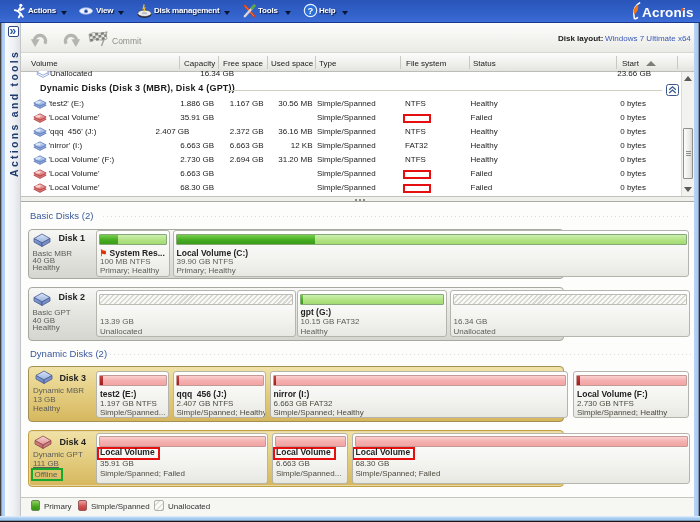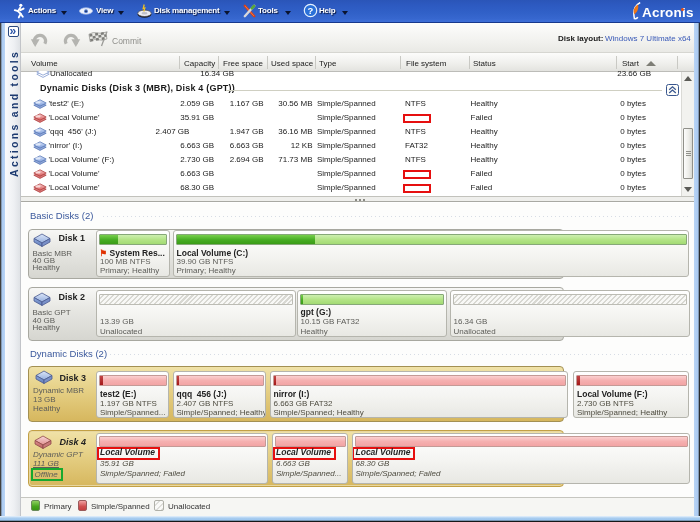--- a/index.html
+++ b/index.html
@@ -132,21 +132,21 @@
 </defs>
 </svg>
 
 <div class="trow" style="top:97px;">
   <svg class="gem" width="14" height="11">
       <polygon points="7,3 13.2,6.2 7,9.4 0.8,6.2" fill="#92a8d8" stroke="#5878b8" stroke-width="0.8"></polygon>
       <polygon points="7,0.8 13.2,4 7,7.2 0.8,4" fill="url(#gb)" stroke="#5878b8" stroke-width="0.8"></polygon>
       <ellipse cx="5" cy="3.4" rx="2.6" ry="1.2" fill="#e6ecfa" opacity="0.9"></ellipse>
     </svg>
   <div class="cell" style="left:27.5px;">'test2' (E:)</div>
-  <div class="cell rnum" style="left:110px;width:83px;">2.059 GB</div>
+  <div class="cell rnum" style="left:110px;width:83px;">1.886 GB</div>
   <div class="cell rnum" style="left:160px;width:82.5px;">1.167 GB</div>
   <div class="cell rnum" style="left:210px;width:81.5px;">30.56 MB</div>
   <div class="cell" style="left:296px;">Simple/Spanned</div>
   <div class="cell" style="left:384px;">NTFS</div>
   <div class="cell" style="left:449.5px;">Healthy</div>
   <div class="cell rnum" style="left:540px;width:85px;">0 bytes</div>
 </div>
 <div class="trow" style="top:111px;">
   <svg class="gem" width="14" height="11">
       <polygon points="7,3 13.2,6.2 7,9.4 0.8,6.2" fill="#d87878" stroke="#b04040" stroke-width="0.8"></polygon>
@@ -161,21 +161,21 @@
   <div class="cell rnum" style="left:540px;width:85px;">0 bytes</div>
 </div>
 <div class="trow" style="top:125px;">
   <svg class="gem" width="14" height="11">
       <polygon points="7,3 13.2,6.2 7,9.4 0.8,6.2" fill="#92a8d8" stroke="#5878b8" stroke-width="0.8"></polygon>
       <polygon points="7,0.8 13.2,4 7,7.2 0.8,4" fill="url(#gb)" stroke="#5878b8" stroke-width="0.8"></polygon>
       <ellipse cx="5" cy="3.4" rx="2.6" ry="1.2" fill="#e6ecfa" opacity="0.9"></ellipse>
     </svg>
   <div class="cell" style="left:27.5px;">'qqq&nbsp;&nbsp;456' (J:)</div>
   <div class="cell rnum" style="left:110px;width:83px;text-align:center;">2.407 GB</div>
-  <div class="cell rnum" style="left:160px;width:82.5px;">1.947 GB</div>
+  <div class="cell rnum" style="left:160px;width:82.5px;">2.372 GB</div>
   <div class="cell rnum" style="left:210px;width:81.5px;">36.16 MB</div>
   <div class="cell" style="left:296px;">Simple/Spanned</div>
   <div class="cell" style="left:384px;">NTFS</div>
   <div class="cell" style="left:449.5px;">Healthy</div>
   <div class="cell rnum" style="left:540px;width:85px;">0 bytes</div>
 </div>
 <div class="trow" style="top:139px;">
   <svg class="gem" width="14" height="11">
       <polygon points="7,3 13.2,6.2 7,9.4 0.8,6.2" fill="#92a8d8" stroke="#5878b8" stroke-width="0.8"></polygon>
       <polygon points="7,0.8 13.2,4 7,7.2 0.8,4" fill="url(#gb)" stroke="#5878b8" stroke-width="0.8"></polygon>
@@ -192,21 +192,21 @@
 </div>
 <div class="trow" style="top:153px;">
   <svg class="gem" width="14" height="11">
       <polygon points="7,3 13.2,6.2 7,9.4 0.8,6.2" fill="#92a8d8" stroke="#5878b8" stroke-width="0.8"></polygon>
       <polygon points="7,0.8 13.2,4 7,7.2 0.8,4" fill="url(#gb)" stroke="#5878b8" stroke-width="0.8"></polygon>
       <ellipse cx="5" cy="3.4" rx="2.6" ry="1.2" fill="#e6ecfa" opacity="0.9"></ellipse>
     </svg>
   <div class="cell" style="left:27.5px;">'Local Volume' (F:)</div>
   <div class="cell rnum" style="left:110px;width:83px;">2.730 GB</div>
   <div class="cell rnum" style="left:160px;width:82.5px;">2.694 GB</div>
-  <div class="cell rnum" style="left:210px;width:81.5px;">71.73 MB</div>
+  <div class="cell rnum" style="left:210px;width:81.5px;">31.20 MB</div>
   <div class="cell" style="left:296px;">Simple/Spanned</div>
   <div class="cell" style="left:384px;">NTFS</div>
   <div class="cell" style="left:449.5px;">Healthy</div>
   <div class="cell rnum" style="left:540px;width:85px;">0 bytes</div>
 </div>
 <div class="trow" style="top:167px;">
   <svg class="gem" width="14" height="11">
       <polygon points="7,3 13.2,6.2 7,9.4 0.8,6.2" fill="#d87878" stroke="#b04040" stroke-width="0.8"></polygon>
       <polygon points="7,0.8 13.2,4 7,7.2 0.8,4" fill="url(#gr)" stroke="#b04040" stroke-width="0.8"></polygon>
       <ellipse cx="5" cy="3.4" rx="2.6" ry="1.2" fill="#fae0e0" opacity="0.9"></ellipse>
@@ -369,21 +369,21 @@
   <div class="seg" style="left:544px;top:4.5px;width:116px;height:46.5px;">
     <div class="bar pink" style="left:2px;top:3px;width:111px;">
         <div class="redfill"></div>
       </div>
     <div class="segname" style="left:3px;top:17.5px;">Local Volume (F:)</div>
     <div class="segline" style="left:3px;top:27px;">2.730 GB NTFS</div>
     <div class="segline" style="left:3px;top:36px;">Simple/Spanned; Healthy</div>
   </div>
 </div>
 
-<div class="panel tan" style="top:429.5px;height:57.5px;border-color:#c2a045;box-shadow:0 0 0 1px #e8d7a0 inset;font-style:italic;">
+<div class="panel tan" style="top:429.5px;height:57.5px;border-color:#c2a045;box-shadow:0 0 0 1px #e8d7a0 inset;">
   <svg style="position:absolute;left:3.5px;top:4px;" width="20" height="15" viewBox="0 0 20 15">
     <polygon points="10,1 18,5.5 10,10 2,5.5" fill="url(#rtop)" stroke="#8f4949" stroke-width="0.8"></polygon>
     <polygon points="2,5.5 10,10 10,13.5 2,9" fill="url(#rfro)" stroke="#8f4949" stroke-width="0.8"></polygon>
     <polygon points="18,5.5 10,10 10,13.5 18,9" fill="#c87979" stroke="#8f4949" stroke-width="0.8"></polygon>
   </svg>
   <div class="diskname" style="left:30.5px;top:6.5px;">Disk 4</div>
   <div class="infoline taninfo" style="left:4px;top:19.5px;">Dynamic GPT</div>
   <div class="infoline taninfo" style="left:4px;top:28px;text-decoration:underline;">111 GB</div>
   <div class="abs" style="left:2px;top:37px;width:32px;height:13.5px;border:2px solid #17a92e;"></div>
   <div class="infoline taninfo" style="left:5.5px;top:39.5px;">Offline</div>

